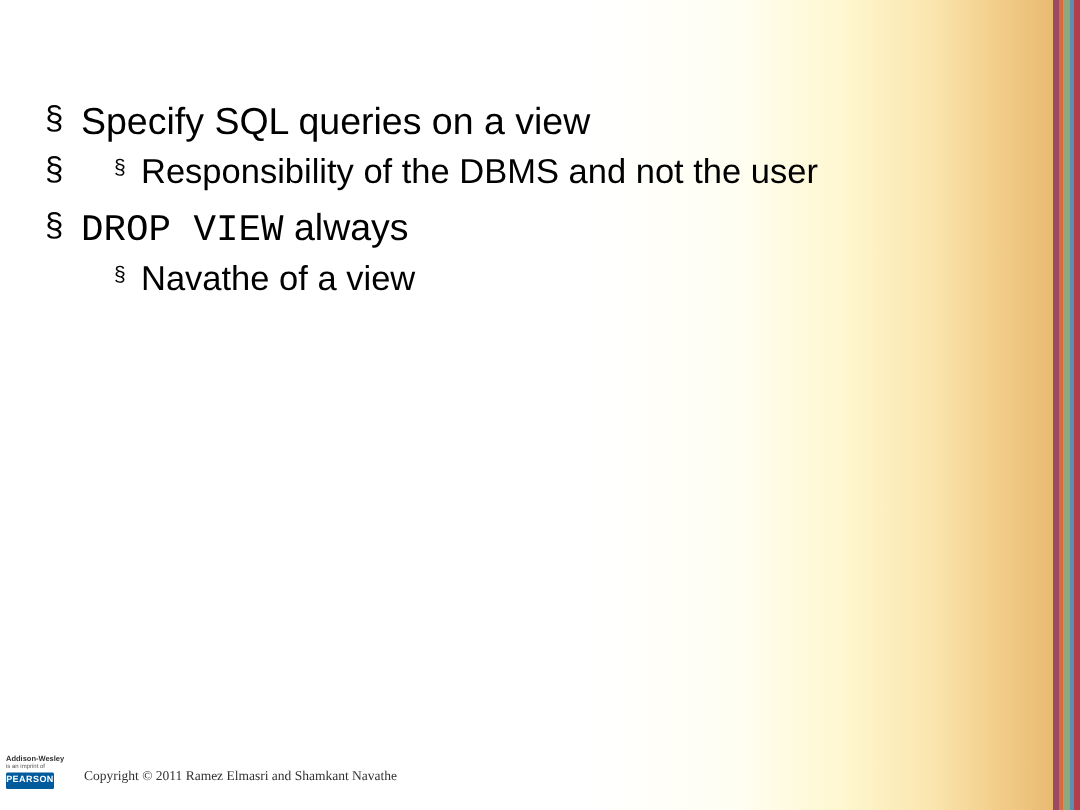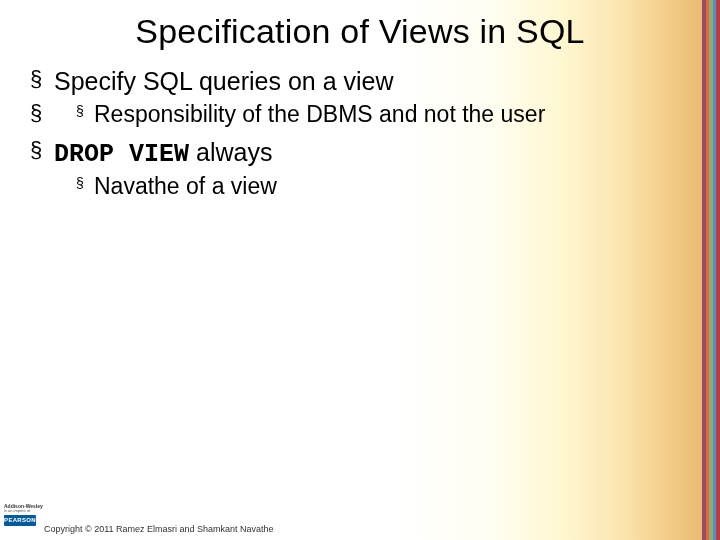--- a/index.html
+++ b/index.html
@@ -93,30 +93,31 @@
   ul.lvl2 > li::before {
     content: "§";
     position: absolute;
     left: 22px;
     top: 3px;
     font-size: 14px;
     color: #000;
   }
   .code {
     font-family: "Courier New", Courier, monospace;
-    font-weight: bold;
+    font-weight: normal;
     margin-top: 42px;
   }
   .footer {
     position: absolute;
     left: 0;
-    bottom: 6px;
+    bottom: 18px;
     width: 100%;
     box-sizing: border-box;
-    padding-left: 44px;
+    padding-left: 56px;
+    font-family: Liberation Serif, serif;
   }
   .publisher-block {
     position: absolute;
     left: 4px;
     bottom: 6px;
     width: 36px;
     height: 30px;
   }
   .aw-label {
     font-size: 5px;
@@ -159,21 +160,21 @@
 
   <div class="right-stripes">
     <div class="stripe s1"></div>
     <div class="stripe s2"></div>
     <div class="stripe s3"></div>
     <div class="stripe s4"></div>
     <div class="stripe s5"></div>
   </div>
 
   <div class="title">
-    <span>Specification of Views in SQL</span><br>
+    <br>
   </div>
 
   <div class="body">
     <ul class="lvl1">
       <li>
         <span>Specify SQL queries on a view</span>
       </li>
       <li>
         <ul class="lvl2">
           <li>

